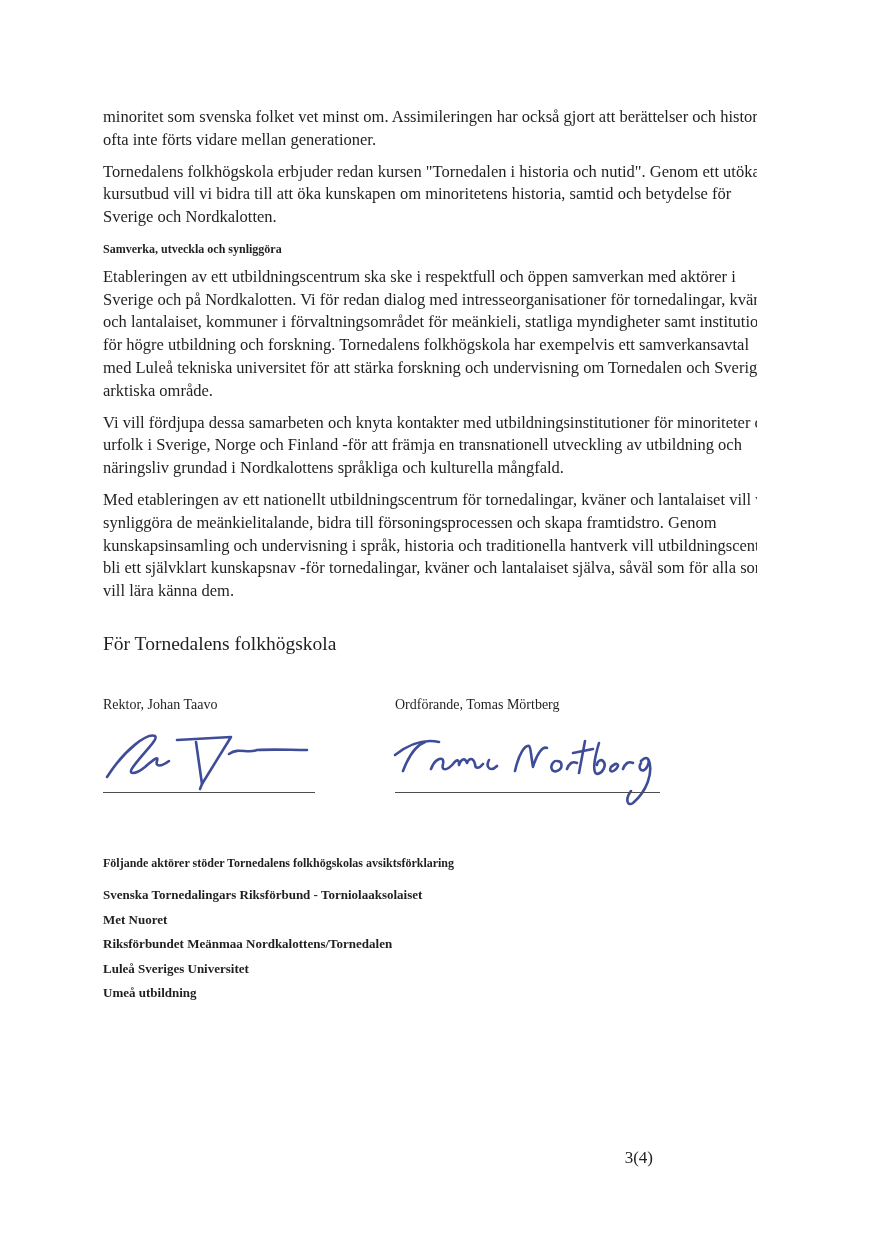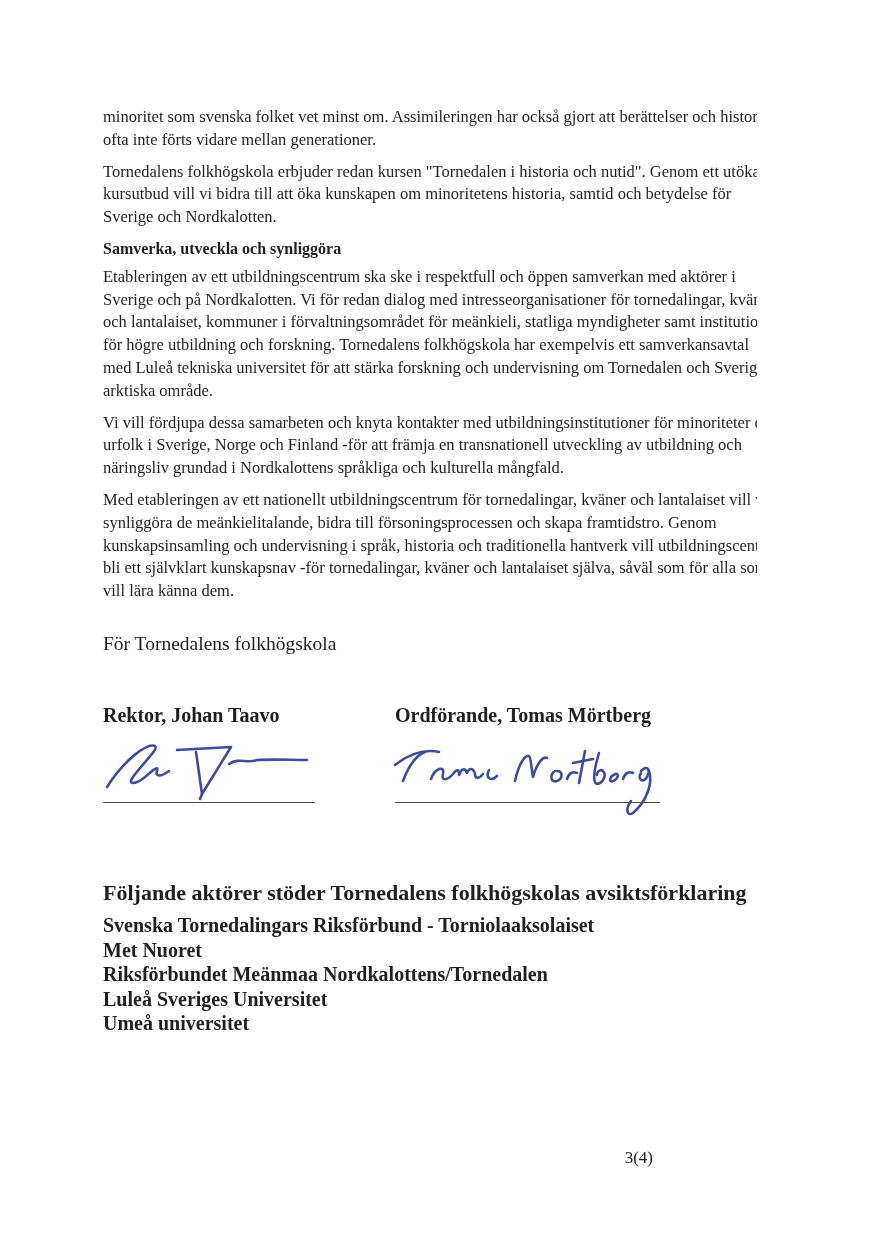--- a/index.html
+++ b/index.html
@@ -23,41 +23,40 @@
     width:677px;
   }
   .content p{
     margin:0 0 9px 0;
     font-size:16.5px;
     line-height:22.8px;
     text-align:left;
   }
   .sec-heading{
     margin:0 0 5px 0;
-    font-size:16px;
+    font-size:12px;
     line-height:22.8px;
     font-weight:bold;
   }
   .signoff-heading{
     margin:28px 0 0 0;
     font-size:19.5px;
     line-height:26px;
     font-weight:normal;
   }
   .sig-row{
     display:flex;
     margin-top:36px;
   }
   .sig-col-left{width:292px;flex:none;}
   .sig-col-right{width:270px;flex:none;}
   .sig-label{
-    font-size:20px;
+    font-size:14px;
     line-height:24px;
-    font-weight:bold;
-    margin-top:10px;
+    font-weight:normal;
   }
   .sig-box{
     position:relative;
     height:66px;
     margin-top:10px;
     overflow:visible;
   }
   .sig-box svg{
     position:absolute;
     left:-4px;top:0;
@@ -72,27 +71,27 @@
   }
   .sig-line{
     position:absolute;
     bottom:0;left:0;
     height:0;
     border-bottom:1.6px solid var(--signature-line);
   }
   .sig-line.left{width:212px;}
   .sig-line.right{width:265px;}
   .supporters-heading{
-    margin:78px 0 8px 0;
-    font-size:22px;
+    margin:58px 0 8px 0;
+    font-size:12px;
     line-height:24px;
     font-weight:bold;
   }
   .supporter-item{
-    font-size:20px;
+    font-size:13px;
     line-height:24.6px;
     font-weight:bold;
   }
   .footer-pagenum{
     position:absolute;
     right:104px;top:1149px;
     font-size:17px;
     line-height:18px;
   }
 </style>
@@ -149,19 +148,19 @@
         </div>
       </div>
     </div>
 
     <div class="supporters-heading">Följande aktörer stöder Tornedalens folkhögskolas avsiktsförklaring</div>
     <div>
       <div class="supporter-item">Svenska Tornedalingars Riksförbund - Torniolaaksolaiset</div>
       <div class="supporter-item">Met Nuoret</div>
       <div class="supporter-item">Riksförbundet Meänmaa Nordkalottens/Tornedalen</div>
       <div class="supporter-item">Luleå Sveriges Universitet</div>
-      <div class="supporter-item">Umeå universitet</div>
+      <div class="supporter-item">Umeå utbildning</div>
     </div>
 
   </div>
 
   <div class="footer-pagenum">3(4)</div>
 </div>
 
 </body></html>

